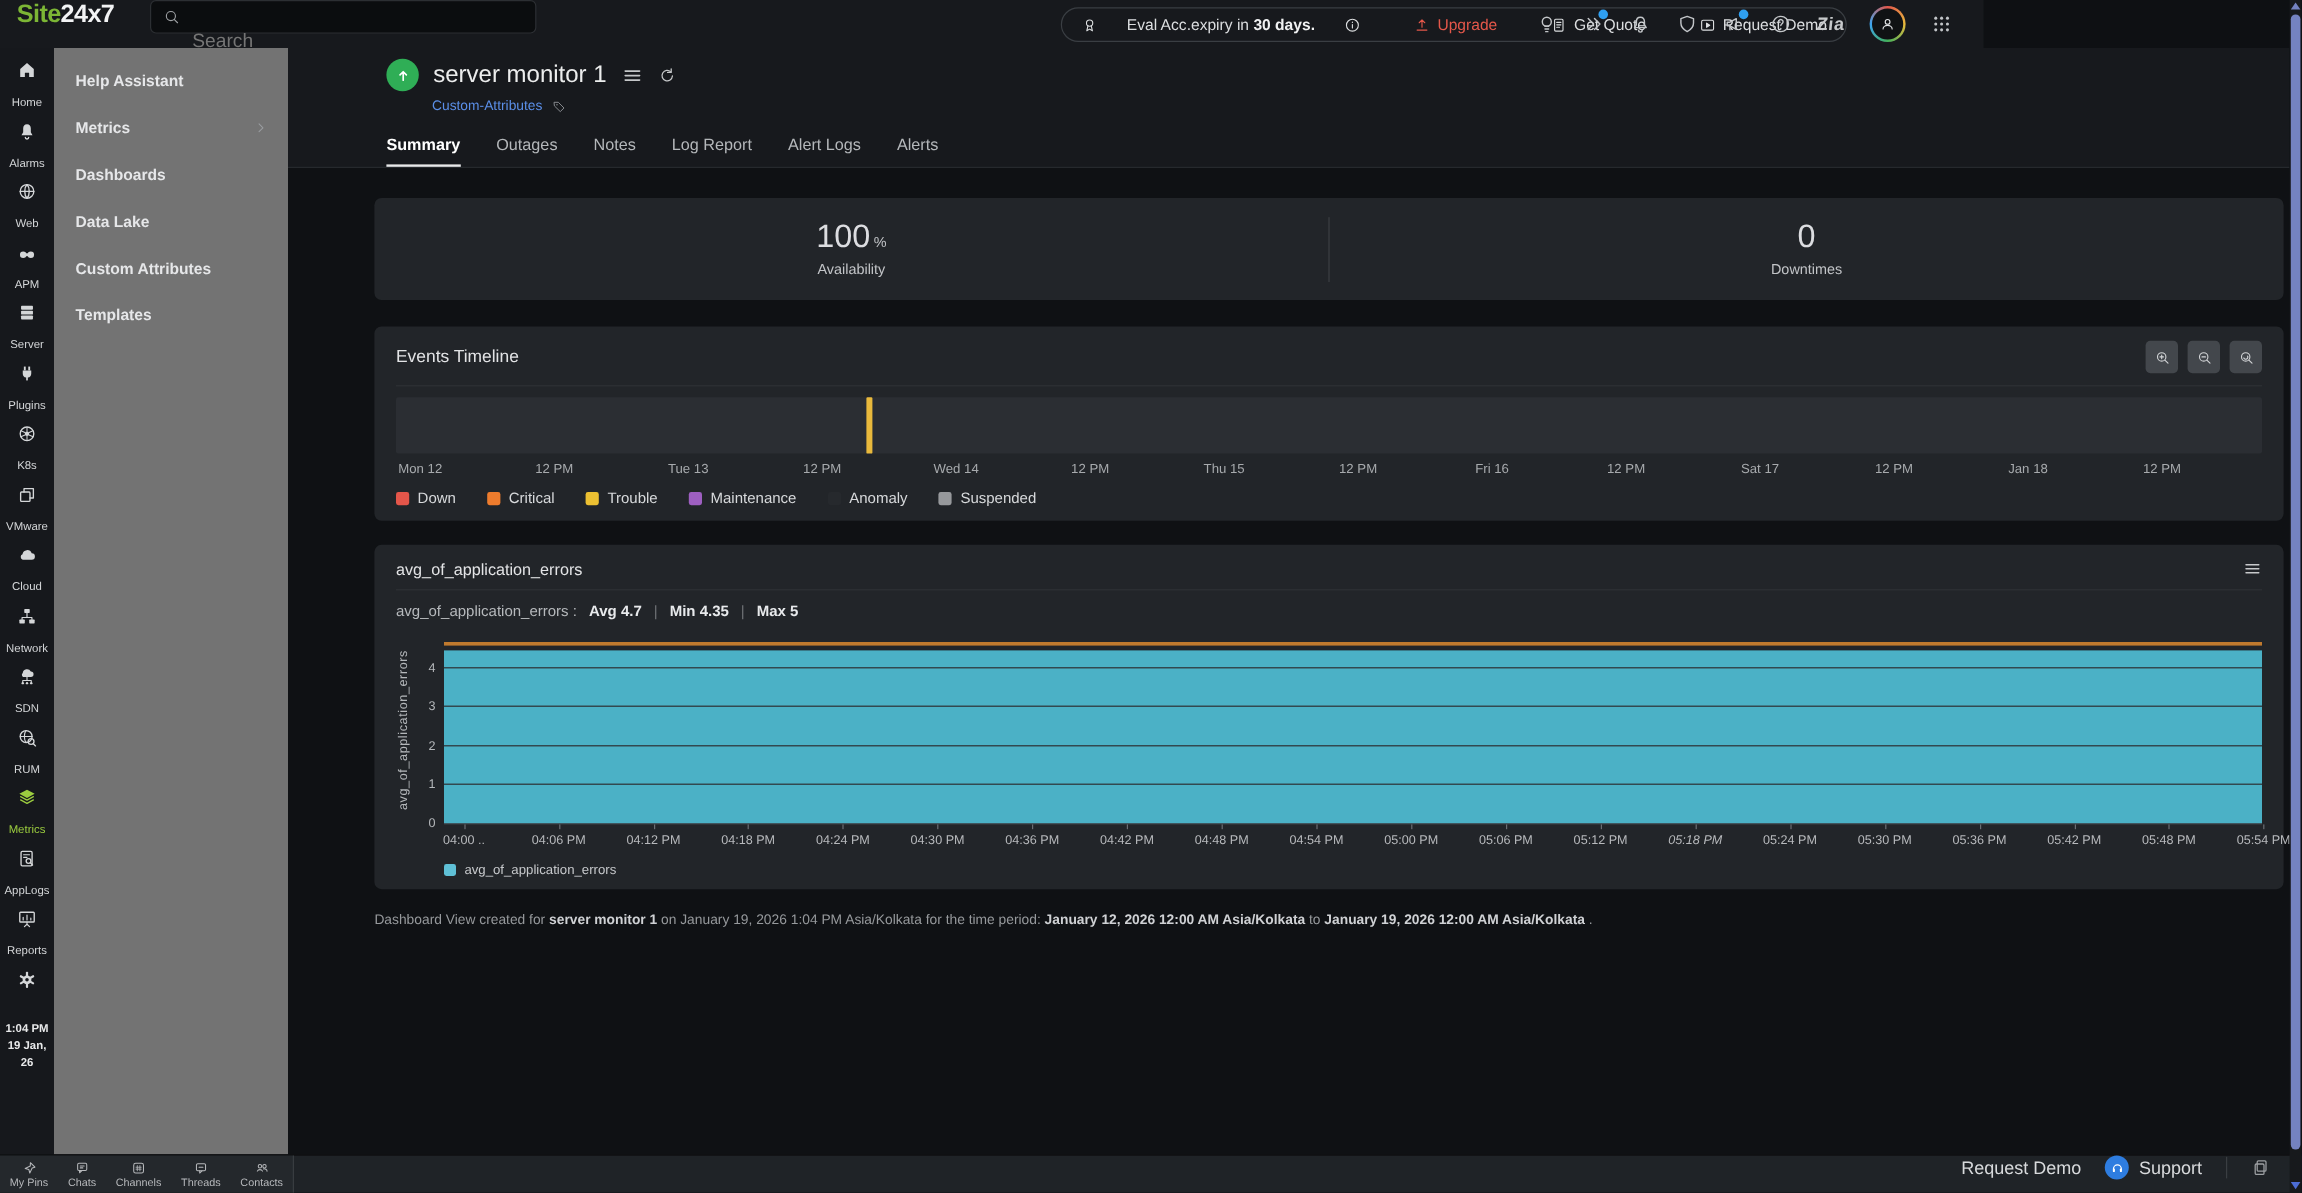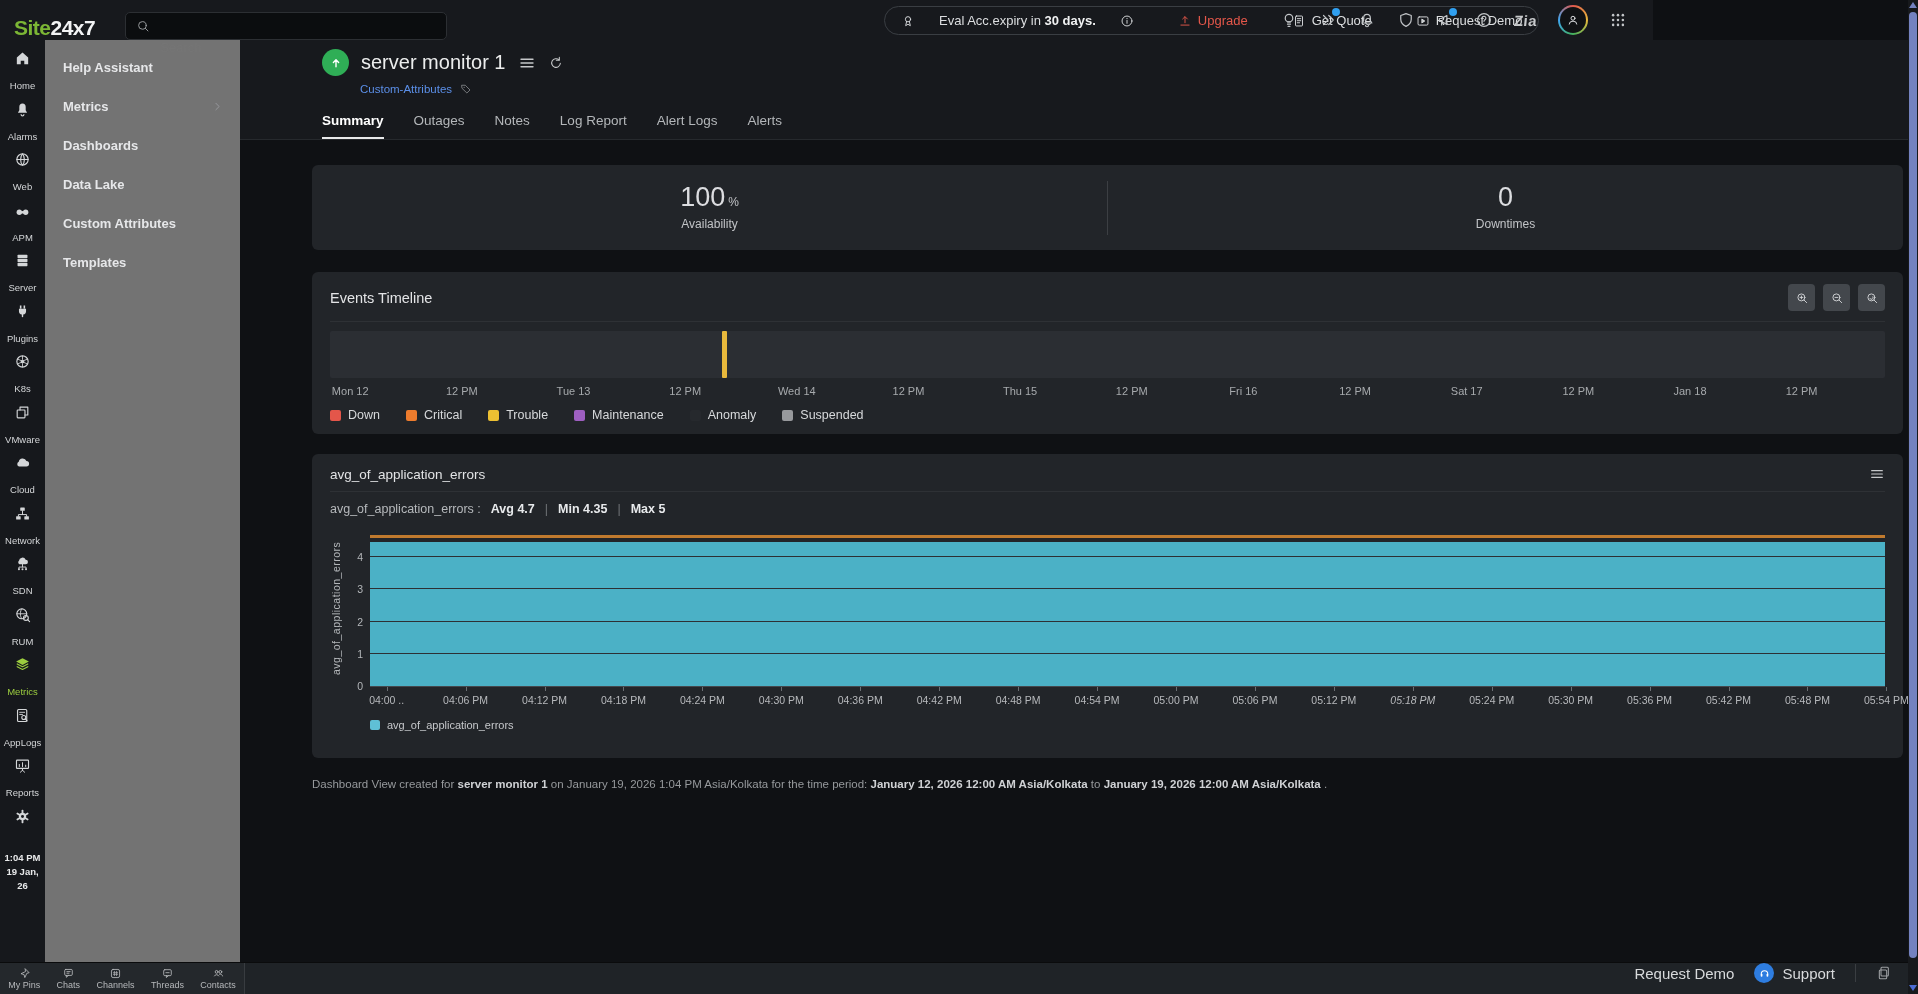--- a/index.html
+++ b/index.html
@@ -5,26 +5,26 @@
   html,body{margin:0;padding:0;}
   body{width:1918px;height:994px;position:relative;overflow:hidden;background:#0e1013;
        font-family:"Liberation Sans",sans-serif;color:#d7d9db;font-size:13px;}
   .icn{display:inline-flex;width:16px;height:16px;flex:none;}
   .icn svg{width:100%;height:100%;display:block;}
   .s12{width:12px;height:12px}.s13{width:13px;height:13px}.s14{width:14px;height:14px}
   .s18{width:18px;height:18px}
 
   
   .topbar{position:absolute;top:0;left:0;width:1653px;height:40px;background:#17191d;
-          display:flex;align-items:flex-end;z-index:5;}
+          display:flex;align-items:flex-start;z-index:5;}
   .logo{margin-left:14px;font-size:21px;font-weight:bold;letter-spacing:-.5px;cursor:pointer;}
   .logo .lg{color:#7cb635}.logo .lw{color:#f2f3f4}
   .searchbox{margin-left:30px;width:300px;height:26px;background:#0b0d0f;border:1px solid #2c2f33;
              border-radius:5px;display:flex;align-items:center;gap:8px;padding:0 10px;color:#9ea1a4;}
-  .searchbox input{background:transparent;border:0;outline:0;color:#cfd1d3;font-size:13px;width:100%;
+  .searchbox input{background:transparent;border:0;outline:0;color:#cfd1d3;font-size:16px;width:100%;
                    font-family:"Liberation Sans",sans-serif;margin-top:42px;}
   .eval-pill{position:absolute;left:884px;top:6px;height:27px;border:1px solid #3a3e43;border-radius:15px;
              display:flex;align-items:center;padding:0 16px;color:#dcdee0;font-size:13px;gap:24px;white-space:nowrap;}
   .eval-pill b{font-weight:700;color:#f0f1f2;}
   .pill-act{display:flex;align-items:center;gap:6px;margin-left:20px;color:#dcdee0;cursor:pointer;}
   .pill-act.red{color:#e4574a;}
   .topbar-icons{position:absolute;right:26px;top:0;height:40px;display:flex;align-items:center;gap:21px;color:#c2c5c8;}
   .tico{position:relative;display:inline-flex;cursor:pointer;}
   .tico .dot{position:absolute;top:-3px;right:-3px;width:8px;height:8px;border-radius:50%;background:#2f9ff0;}
   .zia-txt{font-size:15px;color:#c7c9cb;transform:skewX(-6deg);font-weight:700;letter-spacing:.5px;}
@@ -97,21 +97,21 @@
            justify-content:center;color:#d3d5d7;cursor:pointer;}
   .tl-sep{border-bottom:1px solid #2e3135;margin-top:10px;}
   .tl-plot{margin-top:9px;height:47px;background:#2b2e33;border-radius:2px;position:relative;}
   .tl-marker{position:absolute;top:0;bottom:0;width:5px;border-radius:1px;}
   .tl-axis{height:24px;position:relative;}
   .tl-tick{position:absolute;top:7px;transform:translateX(-50%);font-size:11px;color:#a7aaad;white-space:nowrap;}
   .tl-legend{display:flex;gap:26px;margin-top:6px;align-items:center;}
   .lg-item{display:flex;align-items:center;gap:7px;font-size:12.5px;color:#d7d9db;}
   .lg-swatch{width:11px;height:11px;border-radius:2px;flex:none;}
 
-  .chart-card{margin-top:20px;padding:12px 18px 27px;box-sizing:border-box;}
+  .chart-card{margin-top:20px;padding:12px 18px 10px;box-sizing:border-box;}
   .ch-head{display:flex;align-items:center;justify-content:space-between;}
   .ch-title{font-size:13.5px;color:#e3e4e6;}
   .ch-menu{color:#c7c9cb;cursor:pointer;display:inline-flex;}
   .ch-sep{border-bottom:1px solid #2e3135;margin-top:9px;}
   .ch-summary{margin-top:10px;font-size:12.5px;color:#b6b9bc;display:flex;gap:10px;align-items:center;}
   .ch-summary b{color:#e8eaec;font-weight:700;}
   .ch-summary .bar{color:#6f7276;}
   .chart-body{display:flex;margin-top:14px;}
   .ch-ylabel{writing-mode:vertical-rl;transform:rotate(180deg);font-size:10.5px;color:#b4b7ba;
              letter-spacing:.5px;text-align:center;height:156px;width:16px;}

